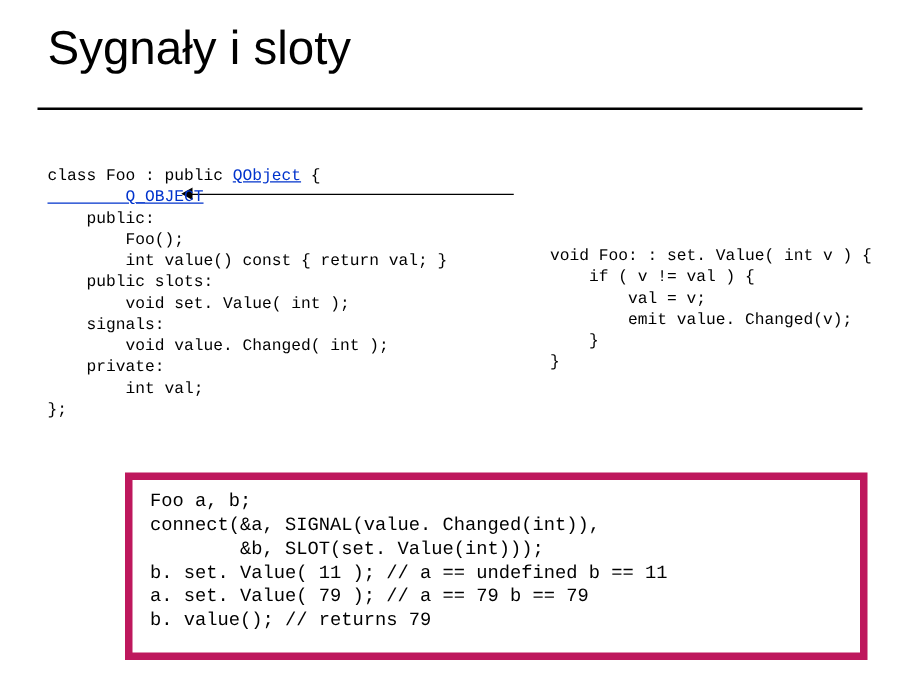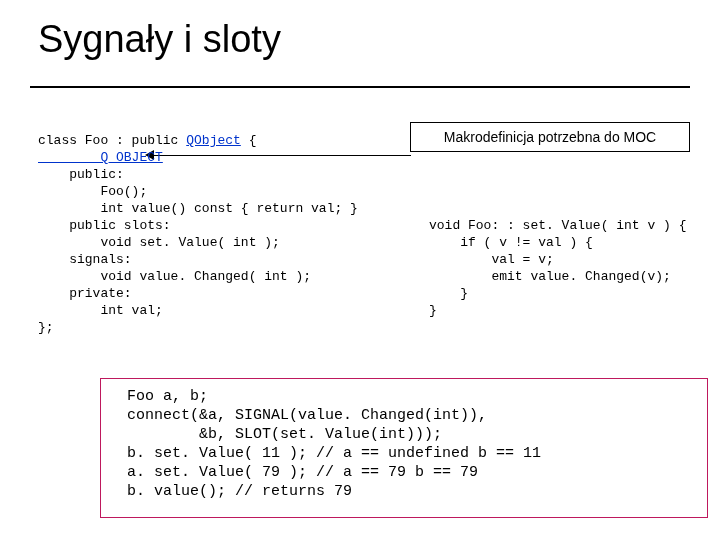--- a/index.html
+++ b/index.html
@@ -5,33 +5,30 @@
   html,body{margin:0;padding:0;width:720px;height:540px;background:#fff;font-family:Arial,Helvetica,sans-serif;color:#000;}
   .slide{position:relative;width:720px;height:540px;}
   .title{position:absolute;left:38px;top:18px;font-size:38px;font-weight:400;text-align:right;}
   .title-rule{position:absolute;left:30px;top:86px;width:660px;height:0;border-top:2px solid #000;}
   .code{font-family:"Courier New",Courier,monospace;font-size:13px;line-height:17px;white-space:pre;}
   .code-left{position:absolute;left:38px;top:132px;width:380px;}
   .code-left .link{color:#0033cc;text-decoration:underline;}
   .callout-box{position:absolute;left:410px;top:122px;width:278px;height:28px;border:1px solid #000;background:#fff;display:flex;align-items:center;justify-content:center;font-size:14px;}
   .arrow-line{position:absolute;left:150px;top:155px;width:261px;height:0;border-top:1px solid #000;}
   .arrow-head{position:absolute;left:145px;top:150px;width:0;height:0;border-top:5px solid transparent;border-bottom:5px solid transparent;border-right:9px solid #000;}
-  .code-right{position:absolute;left:429px;top:196px;width:270px;margin-top:21px;}
-  .code-bottom-box{position:absolute;left:100px;top:378px;width:554px;height:122px;border:1px solid #be185d;padding:8px 26px;font-family:"Courier New",Courier,monospace;font-size:15px;line-height:19px;white-space:pre;}
+  .code-right{position:absolute;left:440px;top:196px;width:270px;}
+  .code-bottom-box{position:absolute;left:100px;top:378px;width:554px;height:122px;border:6px solid #be185d;padding:8px 14px;font-family:"Courier New",Courier,monospace;font-size:15px;line-height:19px;white-space:pre;}
 </style>
 </head>
 <body>
 <div class="slide">
 
   <div class="title">Sygnały i sloty</div>
   <div class="title-rule"></div>
 
-  <div class="callout-box">
-    <span>Makrodefinicja potrzebna do MOC</span>
-  </div>
   <div class="arrow-line"></div>
   <div class="arrow-head"></div>
 
   <div class="code code-left"><span>class Foo : public </span><span class="link">QObject</span><span> {</span>
 <span class="link">        Q_OBJECT</span>
 <span>    public:</span>
 <span>        Foo();</span>
 <span>        int value() const { return val; }</span>
 <span>    public slots:</span>
 <span>        void set. Value( int );</span>

